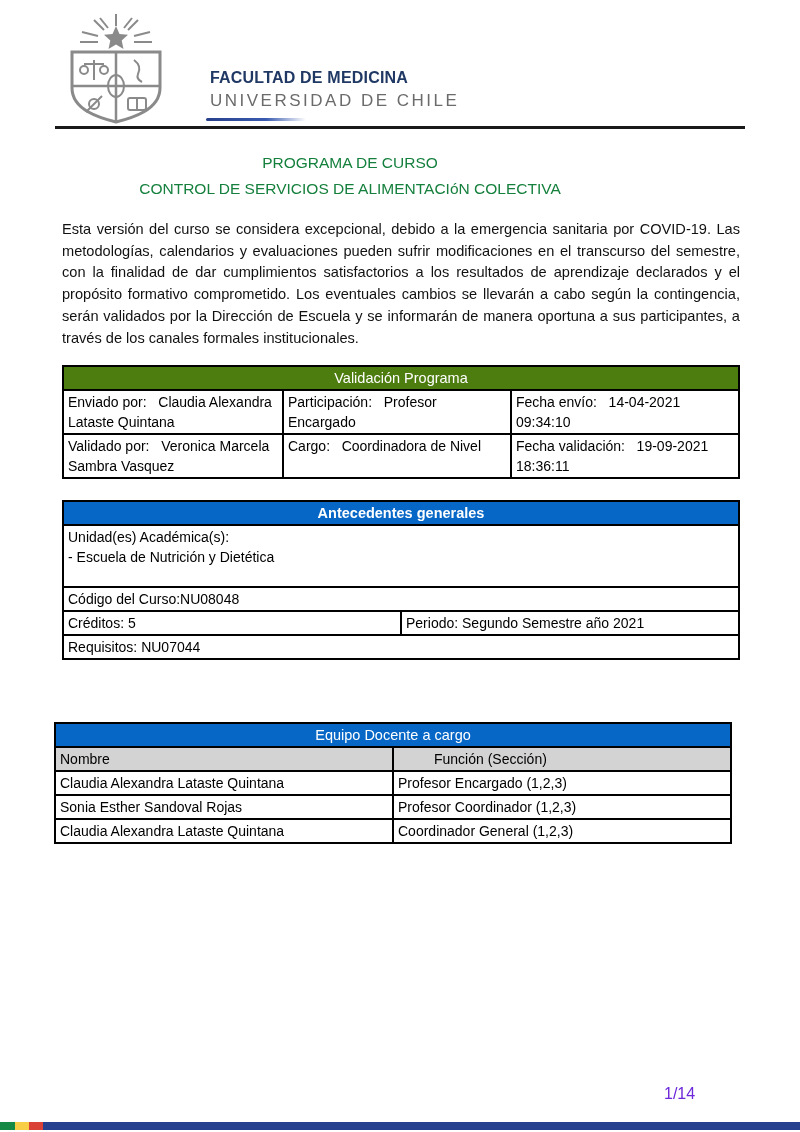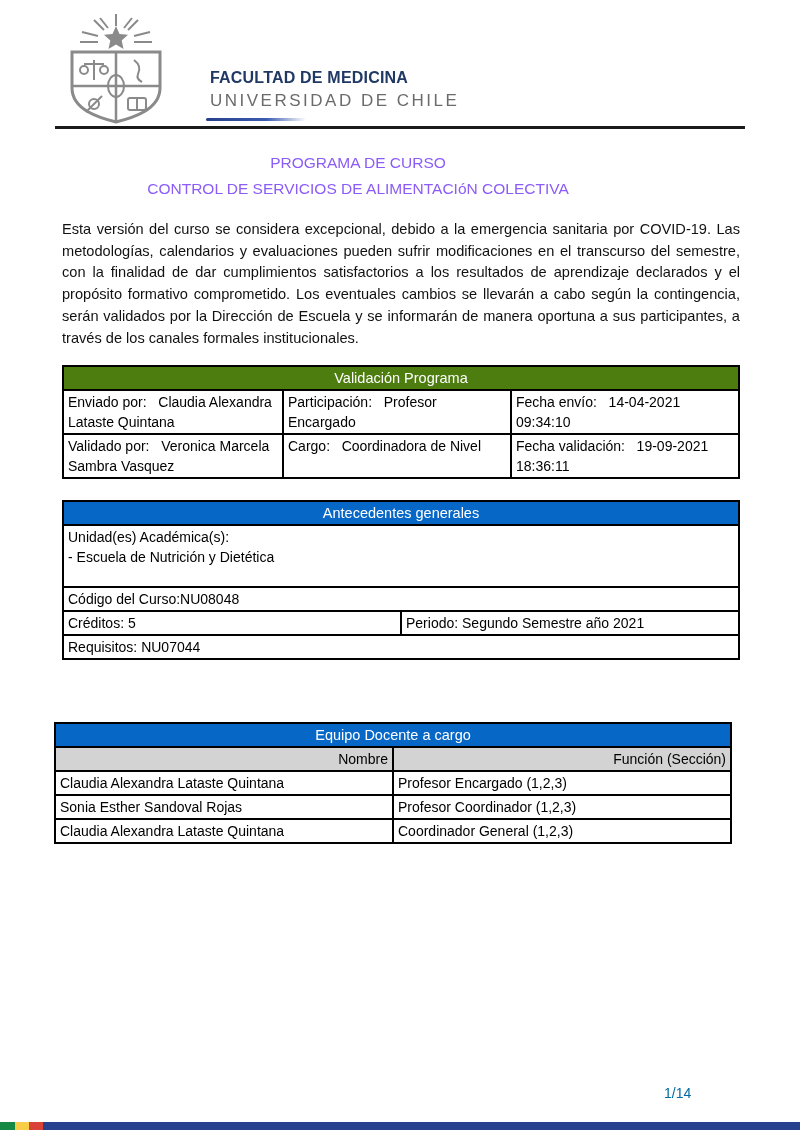--- a/index.html
+++ b/index.html
@@ -9,38 +9,38 @@
   
   .logo{position:absolute;left:56px;top:12px;width:120px;height:112px;}
   .brand{position:absolute;left:210px;top:66px;}
   .brand .faculty{font-size:16px;font-weight:bold;color:#1F3864;letter-spacing:.2px;line-height:24px;font-stretch:condensed;}
   .brand .university{font-size:17px;color:#6b6b6b;letter-spacing:2.5px;line-height:22px;}
   .brand .underline{margin-top:6px;margin-left:-4px;height:3px;width:100px;border-radius:2px;
     background:linear-gradient(to right,#27408B 0%,#3a5bb0 60%,rgba(58,91,176,0) 100%);}
   .top-rule{position:absolute;left:55px;top:126px;width:690px;height:3px;background:#1a1a1a;}
 
   
-  .title{position:absolute;left:0;top:150px;width:700px;text-align:center;font-size:15.5px;line-height:26px;color:#8b5cf6;margin-left:8px;}
+  .title{position:absolute;left:0;top:150px;width:700px;text-align:center;font-size:15.5px;line-height:26px;color:#15803d;}
 
   
   .intro{position:absolute;left:62px;top:219px;width:678px;font-size:14.6px;line-height:21.7px;text-align:justify;color:#111;}
 
   
   table.doc{border-collapse:collapse;width:676px;table-layout:fixed;}
   table.doc td,table.doc th{border:2px solid #000;font-size:14px;font-weight:normal;
     padding:1px 4px;vertical-align:top;line-height:20px;white-space:pre-wrap;text-align:left;}
   table.doc .blue-head{background:#0667C6;color:#fff;text-align:center;font-size:14.5px;padding:1px 4px;}
-  table.doc .gray-head{background:#D3D3D3;text-align:right;}
+  table.doc .gray-head{background:#D3D3D3;text-align:left;}
   .tbl-validacion{position:absolute;left:62px;top:365px;}
   .tbl-antecedentes{position:absolute;left:62px;top:500px;}
   .tbl-equipo{position:absolute;left:54px;top:722px;}
   .cell-tall{height:58px;}
 
   
-  .page-number{position:absolute;left:664px;top:1085px;font-size:14px;color:#0369a1;}
+  .page-number{position:absolute;left:664px;top:1085px;font-size:16px;color:#6d28d9;}
   .bottom-bar{position:absolute;left:0;bottom:2px;width:800px;height:8px;display:flex;}
   .bottom-bar .seg{height:100%;}
 </style>
 </head>
 <body>
 
 <div class="page">
 
   <svg class="logo" viewBox="0 0 120 112" fill="none" stroke="#8a8a8a">
 
@@ -113,21 +113,21 @@
   </tbody>
     </table>
 
   <table class="doc tbl-antecedentes">
     <colgroup>
         <col style="width:338px">
         <col style="width:338px">
       </colgroup>
     <tbody>
         <tr>
-          <td class="blue-head" colspan="2" style="background: rgb(6, 103, 198);">Antecedentes generales</td>
+          <td class="blue-head" colspan="2" style="background: rgb(6, 103, 198); font-weight: bold;">Antecedentes generales</td>
         </tr>
     <tr>
           <td class="cell-tall" colspan="2">Unidad(es) Académica(s):
 - Escuela de Nutrición y Dietética</td>
         </tr>
     <tr>
           <td colspan="2">Código del Curso:NU08048</td>
         </tr>
     <tr>
       <td>Créditos: 5</td>

